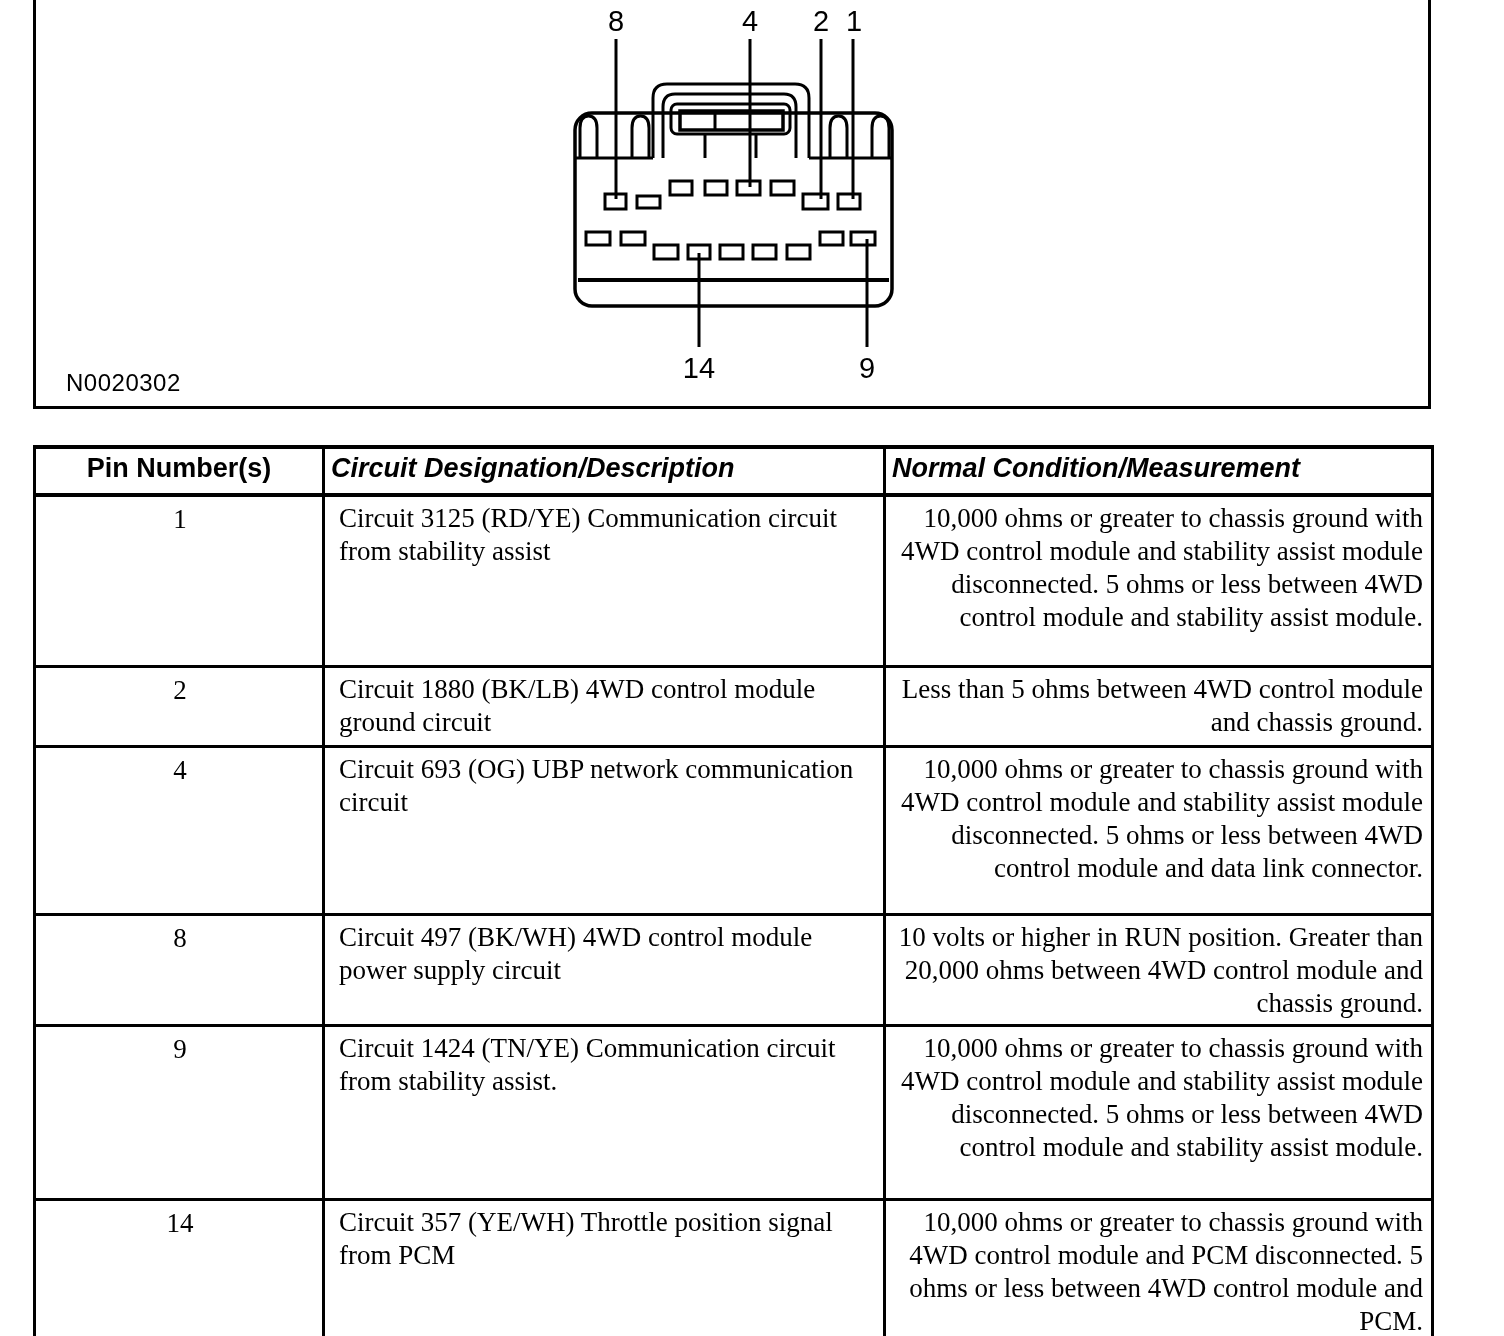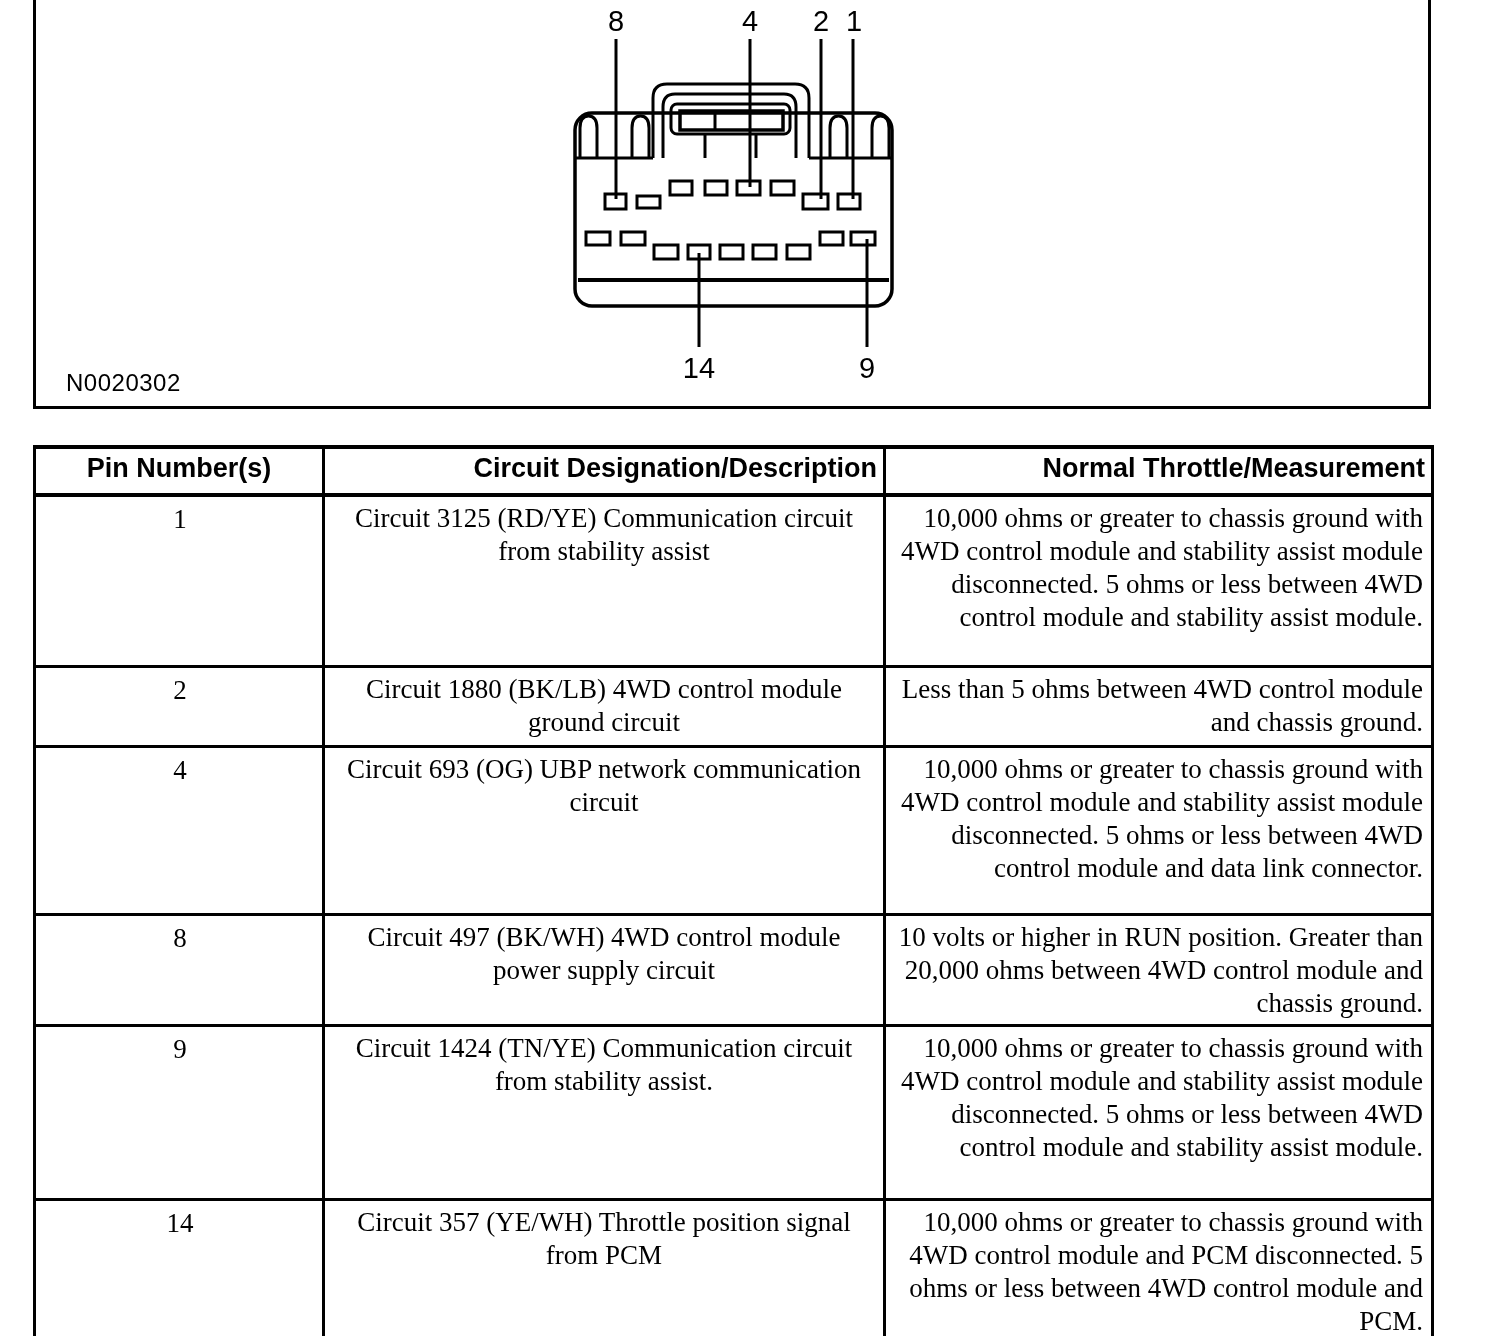--- a/index.html
+++ b/index.html
@@ -50,28 +50,28 @@
     border-top-width: 4px;
     border-bottom-width: 4px;
     font-family: "Liberation Sans", sans-serif;
     font-weight: bold;
     font-size: 27px;
     height: 38px;
     padding: 4px 6px 2px 6px;
     text-align: left;
   }
   .pin-table th.th-pin { text-align: center; }
-  .pin-table th.th-cond, .pin-table th.th-circ { text-align: right; }
+  .pin-table th.th-cond, .pin-table th.th-circ { text-align: left; font-style: italic; }
   .pin-table td {
     font-size: 27px;
     line-height: 33px;
     padding: 5px 10px 4px 12px;
   }
   .pin-table td.pin-cell { text-align: center; padding-top: 6px; }
-  .pin-table td.circuit-cell { text-align: center; padding-left: 14px; padding-right: 14px; }
+  .pin-table td.circuit-cell { padding-left: 14px; padding-right: 14px; }
   .pin-table td.condition-cell { text-align: right; padding-right: 8px; }
   .pin-table tr.r1 td { height: 158px; }
   .pin-table tr.r2 td { height: 67px; }
   .pin-table tr.r3 td { height: 155px; }
   .pin-table tr.r4 td { height: 96px; }
   .pin-table tr.r5 td { height: 161px; }
   .pin-table tr.r6 td { height: 124px; }
   .pin-table tr.r6 td { border-bottom-width: 6px; }
 
   
@@ -161,21 +161,21 @@
   <table class="pin-table">
     <colgroup>
         <col class="c1">
         <col class="c2">
         <col class="c3">
       </colgroup>
     <thead>
       <tr>
         <th class="th-pin">Pin Number(s)</th>
         <th class="th-circ">Circuit Designation/Description</th>
-        <th class="th-cond">Normal Throttle/Measurement</th>
+        <th class="th-cond">Normal Condition/Measurement</th>
       </tr>
     </thead>
     <tbody>
       <tr class="r1">
         <td class="pin-cell">1</td>
         <td class="circuit-cell">Circuit 3125 (RD/YE) Communication circuit from stability assist</td>
         <td class="condition-cell">10,000 ohms or greater to chassis ground with 4WD control module and stability assist module disconnected. 5 ohms or less between 4WD control module and stability assist module.</td>
       </tr>
       <tr class="r2">
         <td class="pin-cell">2</td>

